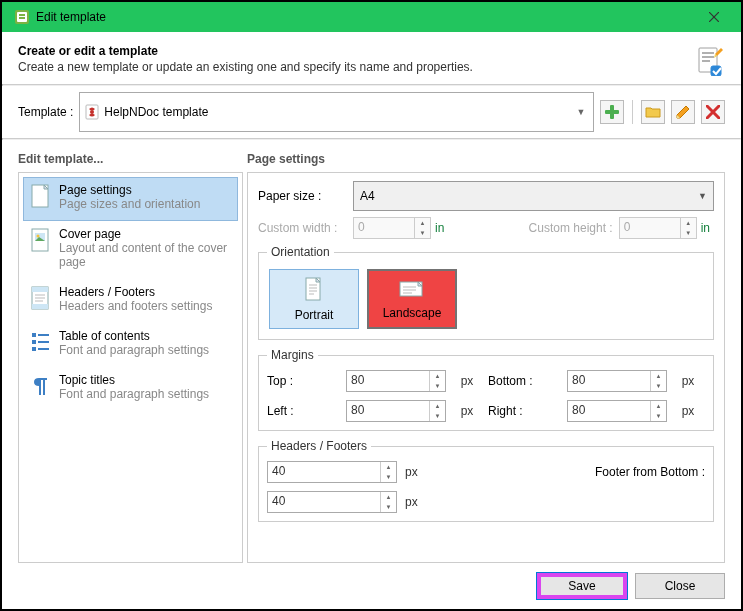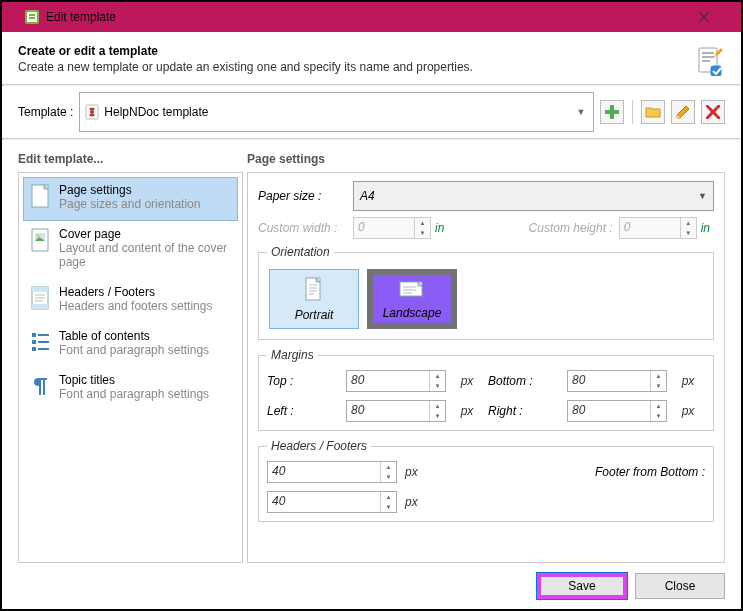--- a/index.html
+++ b/index.html
@@ -14,22 +14,22 @@
       width: 739px;
       height: 607px;
       background: #fff;
       display: flex;
       flex-direction: column;
     }
     .titlebar {
       height: 30px;
       display: flex;
       align-items: center;
-      padding: 0 22px;
-      background: #be185d;
+      padding: 0 12px;
+      background: #22c55e;
       justify-content: space-between;
     }
     .titlebar .app-icon {
       width: 16px; height: 16px;
       margin-right: 6px;
     }
     .titlebar .title { flex: 1; }
     .titlebar .close-x {
       width: 30px; height: 30px;
       display: flex; align-items: center; justify-content: center;
@@ -111,21 +111,20 @@
     .sidebar-item .si-desc { color: #888; font-size: 12px; }
     .main-panel {
       flex: 1;
       display: flex;
       flex-direction: column;
     }
     .main-content {
       border: 1px solid #ccc;
       flex: 1;
       padding: 8px 10px;
-      font-style: italic;
     }
     .form-row {
       display: flex;
       align-items: center;
       margin-bottom: 6px;
     }
     .form-label { width: 95px; }
     .combo {
       flex: 1;
       height: 30px;
@@ -156,22 +155,22 @@
     fieldset {
       border: 1px solid #ccc;
       margin: 4px 0 8px 0;
       padding: 8px 8px 8px 8px;
     }
     legend { padding: 0 4px; color: #333; }
     .orientation-btns { display: flex; gap: 8px; padding: 2px; }
     .orient-btn {
       width: 90px;
       height: 60px;
-      border: 6px solid #737373;
-      background: #8b5cf6;
+      border: 2px solid #737373;
+      background: #ef4444;
       display: flex;
       flex-direction: column;
       align-items: center;
       justify-content: center;
       gap: 4px;
       cursor: pointer;
     }
     .orient-btn.selected {
       background: #d6e9f8;
       border: 1px solid #7db1de;

